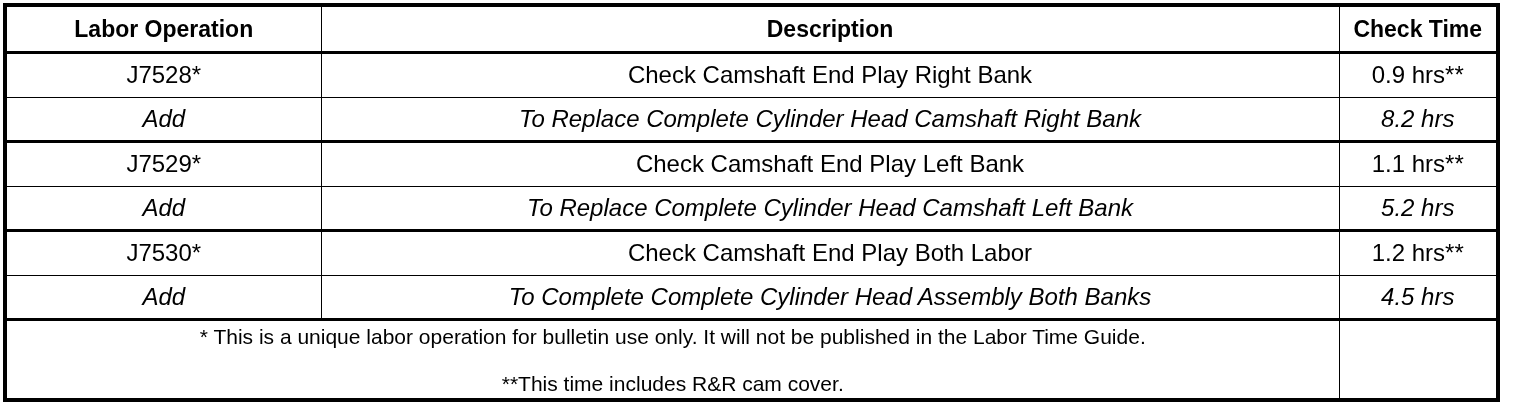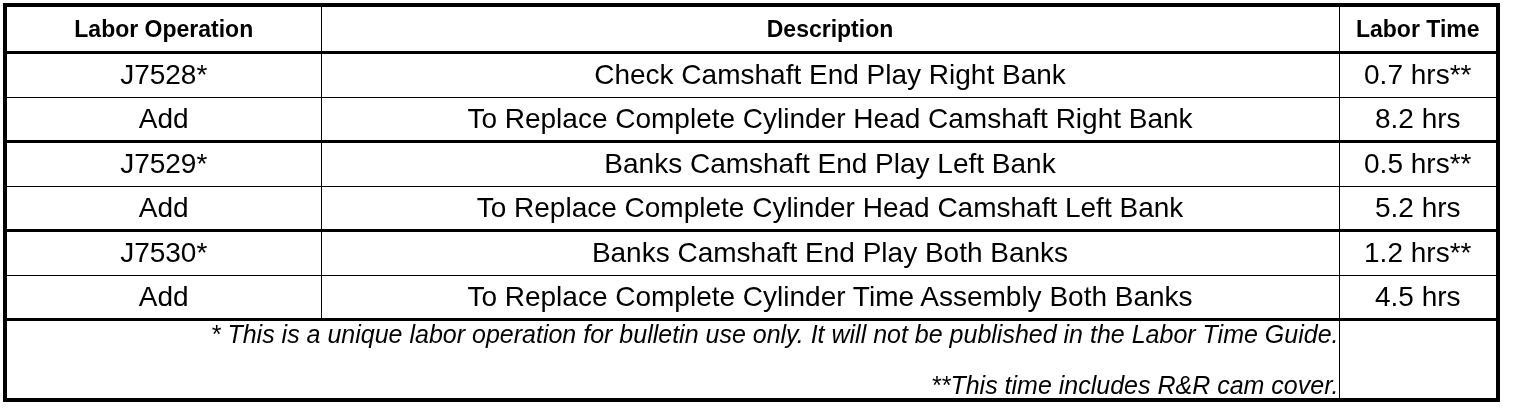--- a/index.html
+++ b/index.html
@@ -55,48 +55,48 @@
     font-weight: bold;
     font-size: 23px;
     letter-spacing: 0px;
     border-bottom: 3px solid #000000 !important;
   }
 
   
   .body-row td {
     height: 42.5px;
     text-align: center;
-    font-size: 28px;
+    font-size: 24px;
     font-weight: normal;
     white-space: nowrap;
   }
 
   
   .sep-thick td {
     border-bottom: 3px solid #000000 !important;
+    font-style: italic;
   }
   .sep-thin td {
     border-bottom: 1.5px solid #000000 !important;
   }
 
   .cell-op   { font-size: 22px; }
   .cell-desc { font-size: 22px; }
   .cell-time { font-size: 22px; }
 
   
   .foot-row td {
     border-top: 3px solid #000000 !important;
     vertical-align: top;
   }
   .footnote-cell {
-    text-align: right;
+    text-align: center;
     padding: 8px 0 0 6px;
-    font-size: 25px;
+    font-size: 21px;
     line-height: 1.0;
-    font-style: italic;
   }
   .footnote-line {
     display: block;
     white-space: nowrap;
   }
   .footnote-gap {
     display: block;
     height: 26px;
   }
   .footnote-empty { }
@@ -108,58 +108,58 @@
   <table class="labor-table">
     <colgroup>
       <col class="col-op">
       <col class="col-desc">
       <col class="col-time">
     </colgroup>
     <thead>
       <tr>
         <th class="hdr-cell">Labor Operation</th>
         <th class="hdr-cell">Description</th>
-        <th class="hdr-cell">Labor Time</th>
+        <th class="hdr-cell">Check Time</th>
       </tr>
     </thead>
     <tbody>
 
       <tr class="body-row sep-thin">
         <td class="cell-op">J7528*</td>
         <td class="cell-desc">Check Camshaft End Play Right Bank</td>
-        <td class="cell-time">0.7 hrs**</td>
+        <td class="cell-time">0.9 hrs**</td>
       </tr>
 
       <tr class="body-row sep-thick">
         <td class="cell-op">Add</td>
         <td class="cell-desc">To Replace Complete Cylinder Head Camshaft Right Bank</td>
         <td class="cell-time">8.2 hrs</td>
       </tr>
 
       <tr class="body-row sep-thin">
         <td class="cell-op">J7529*</td>
-        <td class="cell-desc">Banks Camshaft End Play Left Bank</td>
-        <td class="cell-time">0.5 hrs**</td>
+        <td class="cell-desc">Check Camshaft End Play Left Bank</td>
+        <td class="cell-time">1.1 hrs**</td>
       </tr>
 
       <tr class="body-row sep-thick">
         <td class="cell-op">Add</td>
         <td class="cell-desc">To Replace Complete Cylinder Head Camshaft Left Bank</td>
         <td class="cell-time">5.2 hrs</td>
       </tr>
 
       <tr class="body-row sep-thin">
         <td class="cell-op">J7530*</td>
-        <td class="cell-desc">Banks Camshaft End Play Both Banks</td>
+        <td class="cell-desc">Check Camshaft End Play Both Labor</td>
         <td class="cell-time">1.2 hrs**</td>
       </tr>
 
       <tr class="body-row sep-thick">
         <td class="cell-op">Add</td>
-        <td class="cell-desc">To Replace Complete Cylinder Time Assembly Both Banks</td>
+        <td class="cell-desc">To Complete Complete Cylinder Head Assembly Both Banks</td>
         <td class="cell-time">4.5 hrs</td>
       </tr>
 
       <tr class="foot-row">
         <td class="footnote-cell" colspan="2">
           <span class="footnote-line">* This is a unique labor operation for bulletin use only. It will not be published in the Labor Time Guide.</span>
           <span class="footnote-gap"></span>
           <span class="footnote-line">**This time includes R&amp;R cam cover.</span>
         </td>
         <td class="footnote-empty"></td>

